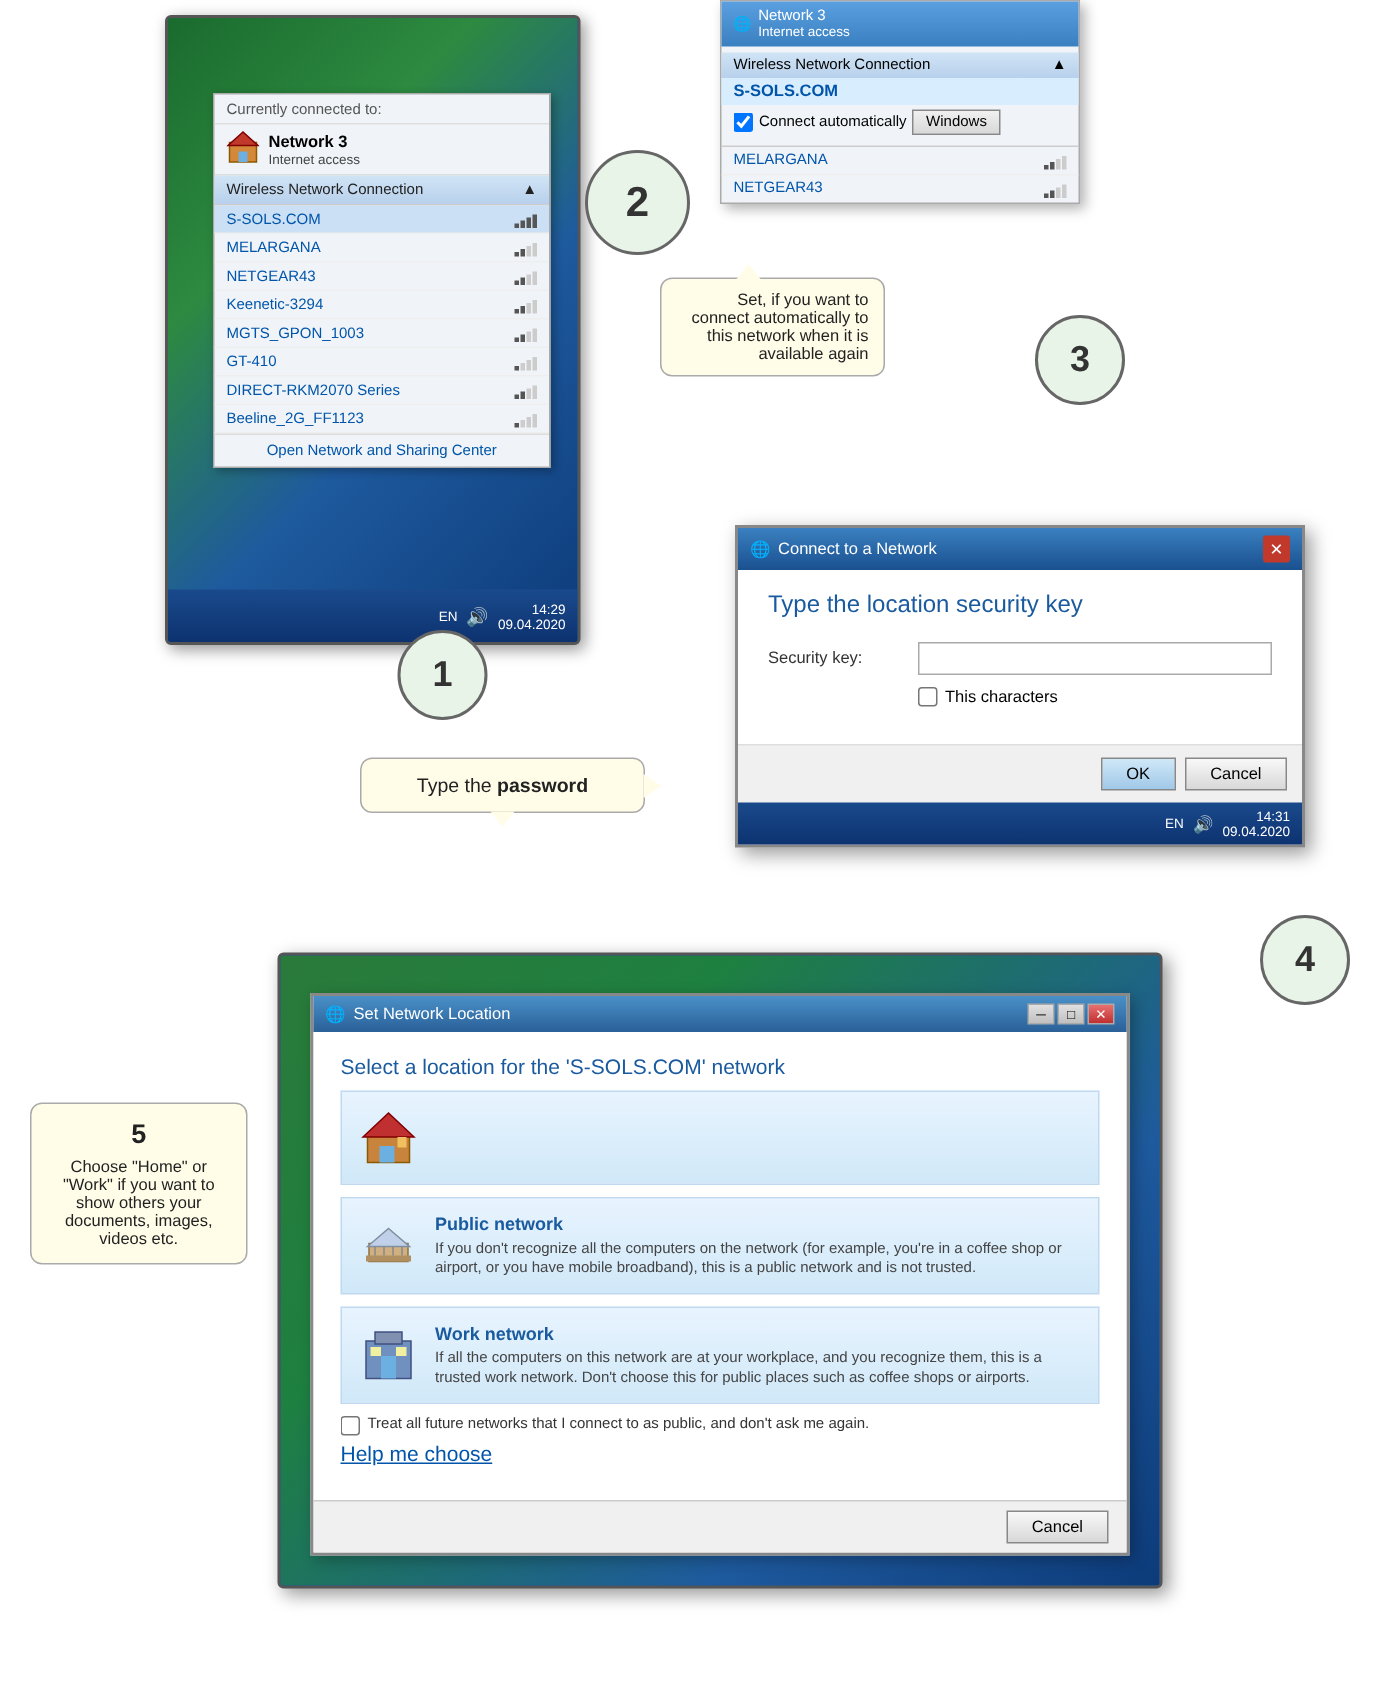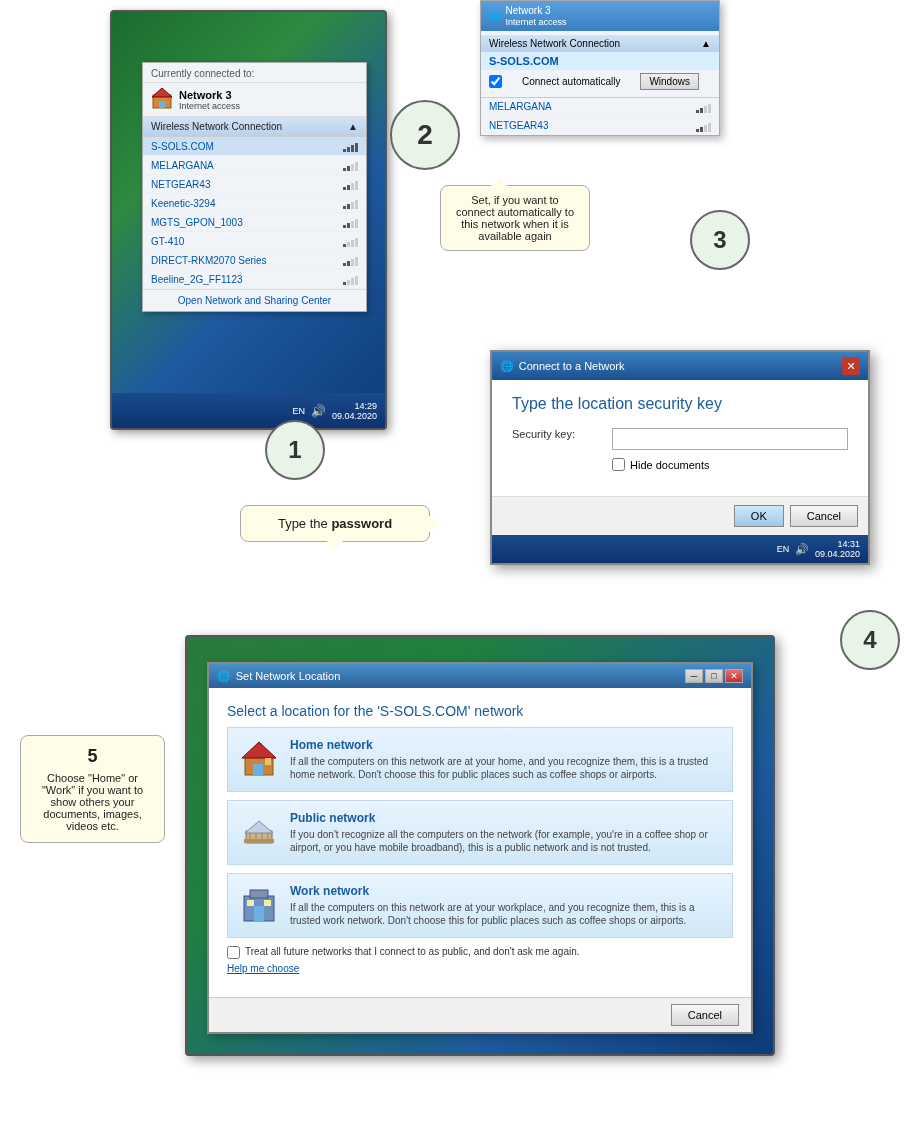--- a/index.html
+++ b/index.html
@@ -181,21 +181,21 @@
       font-weight: bold;
       padding: 3px 8px;
       color: #0055aa;
       background: #d8eeff;
     }
 
     .step2-connect-row {
       display: flex;
       align-items: center;
       padding: 3px 8px;
-      gap: 20px;
+      gap: 4px;
       font-size: 10px;
     }
 
     .step2-connect-btn {
       background: linear-gradient(to bottom, #f0f0f0, #d8d8d8);
       border: 1px solid #888;
       padding: 2px 8px;
       font-size: 10px;
       cursor: pointer;
     }
@@ -224,21 +224,21 @@
       position: absolute;
       top: 185px;
       left: 440px;
       width: 150px;
       background: #fffde8;
       border: 1.5px solid #aaa;
       border-radius: 8px;
       padding: 8px 10px;
       font-size: 11px;
       color: #222;
-      text-align: center;
+      text-align: right;
       z-index: 20;
     }
 
     .speech-bubble-set::before {
       content: '';
       position: absolute;
       top: -10px;
       left: 50px;
       border-left: 8px solid transparent;
       border-right: 8px solid transparent;
@@ -339,20 +339,21 @@
 
     .step4-heading {
       font-size: 16px;
       color: #1a5a9e;
       margin-bottom: 15px;
       font-weight: normal;
     }
 
     .step4-form-row {
       display: flex;
+      align-items: center;
       margin-bottom: 8px;
     }
 
     .step4-label {
       font-size: 11px;
       color: #333;
       width: 100px;
     }
 
     .step4-input {
@@ -541,21 +542,21 @@
     .step5-checkbox-row {
       display: flex;
       align-items: flex-start;
       gap: 5px;
       font-size: 10px;
       color: #333;
       margin: 8px 0 4px;
     }
 
     .step5-link {
-      font-size: 10px;
+      font-size: 14px;
       color: #0055aa;
       text-decoration: underline;
       cursor: pointer;
       margin-bottom: 8px;
     }
 
     .step5-bottom-bar {
       background: #f0f0f0;
       border-top: 1px solid #ccc;
       padding: 6px 12px;
@@ -784,21 +785,21 @@
     <button class="step4-close-btn">✕</button>
   </div>
   <div class="step4-content">
     <div class="step4-heading">Type the location security key</div>
     <div class="step4-form-row">
       <label class="step4-label">Security key:</label>
       <input class="step4-input" type="password" style="">
     </div>
     <div class="step4-checkbox-row">
       <input type="checkbox" style="">
-      <span>Hide documents</span>
+      <span>This characters</span>
     </div>
   </div>
   <div class="step4-buttons">
     <button class="step4-btn ok">OK</button>
     <button class="step4-btn">Cancel</button>
   </div>
   <div class="step4-taskbar">
     <span style="color:#fff; font-size:9px;">EN</span>
     <span style="color:#fff; font-size:11px;">🔊</span>
     <div class="step4-taskbar-text">
@@ -830,24 +831,20 @@
         <div class="step5-main-heading">Select a location for the 'S-SOLS.COM' network</div>
 
         <div class="step5-option">
           <div>
             <svg width="38" height="38" viewBox="0 0 38 38">
               <rect x="5" y="18" width="28" height="19" fill="#c8843c" stroke="#8b5a00" stroke-width="1"></rect>
               <polygon points="2,20 19,4 36,20" fill="#c03030" stroke="#800000" stroke-width="1"></polygon>
               <rect x="13" y="26" width="10" height="11" fill="#6bb0e0"></rect>
               <rect x="25" y="20" width="6" height="7" fill="#f0c060"></rect>
             </svg>
-          </div>
-          <div class="option-text-block">
-            <div class="option-title">Home network</div>
-            <div class="option-desc">If all the computers on this network are at your home, and you recognize them, this is a trusted home network.  Don't choose this for public places such as coffee shops or airports.</div>
           </div>
         </div>
 
         <div class="step5-option">
           <div>
             <svg width="38" height="38" viewBox="0 0 38 38">
               <rect x="6" y="20" width="26" height="12" fill="#d0b080" stroke="#907040" stroke-width="1"></rect>
               <rect x="4" y="28" width="30" height="4" fill="#b09060"></rect>
               <line x1="10" y1="28" x2="10" y2="20" stroke="#888" stroke-width="1"></line>
               <line x1="16" y1="28" x2="16" y2="20" stroke="#888" stroke-width="1"></line>

